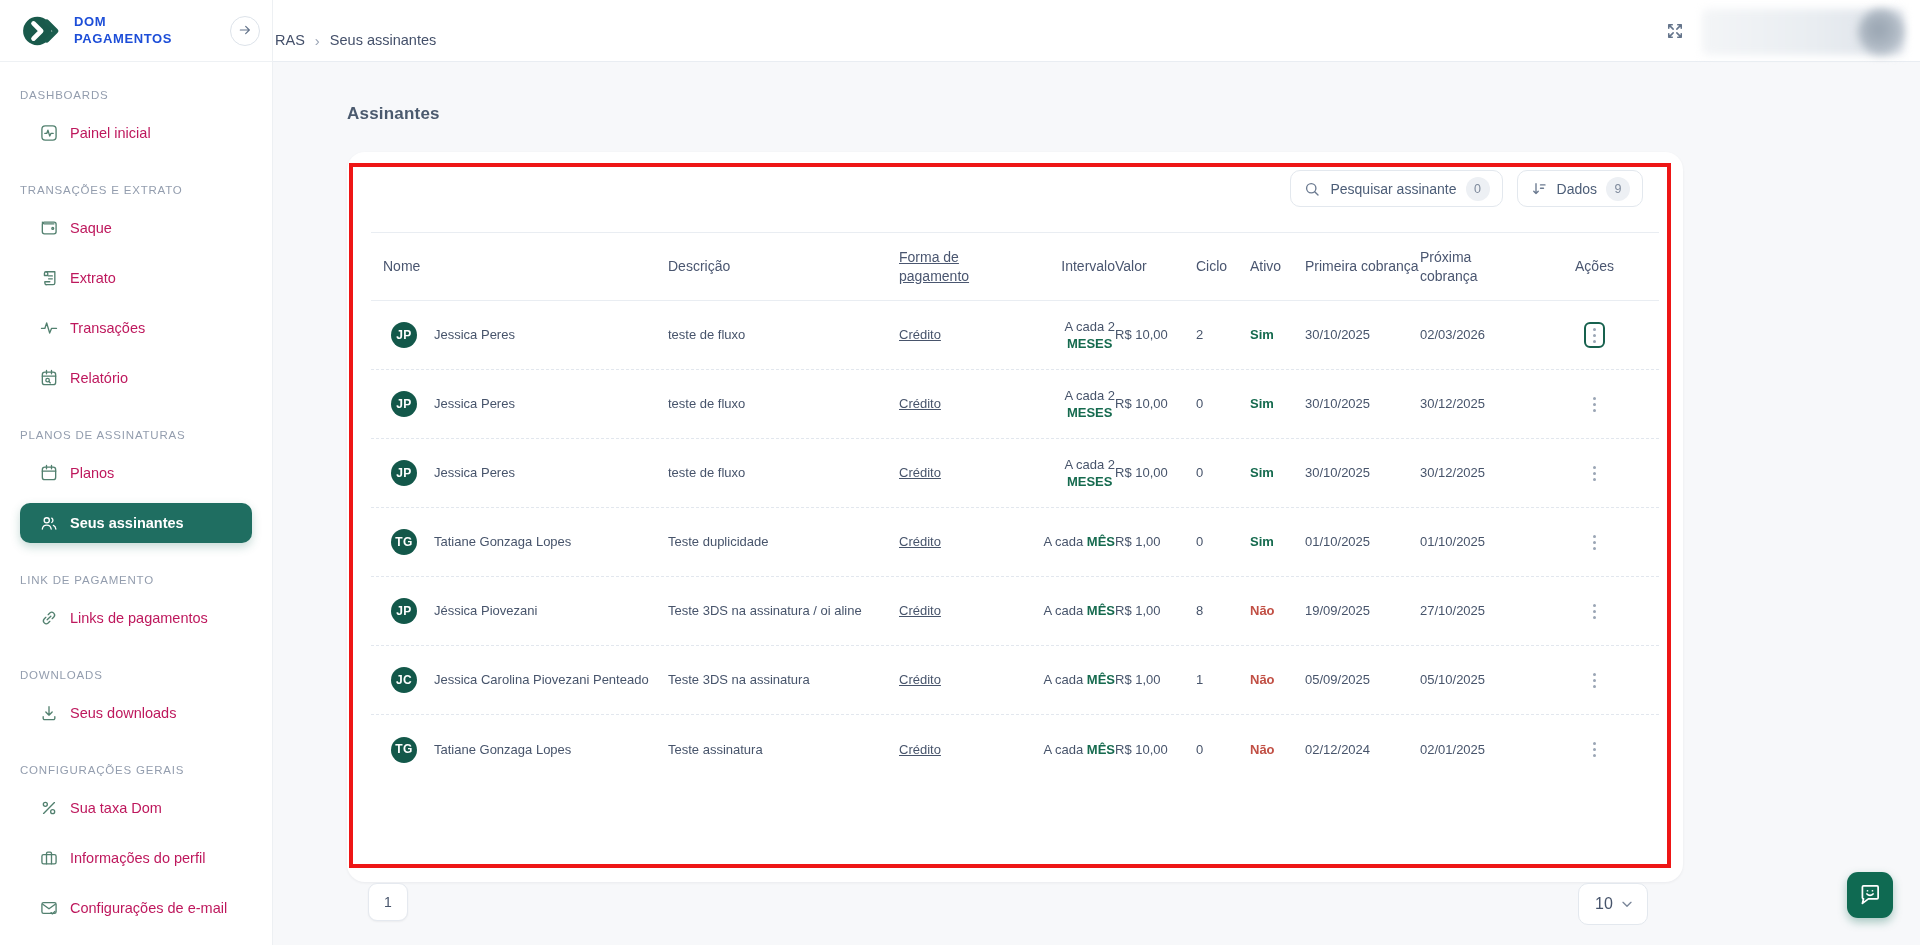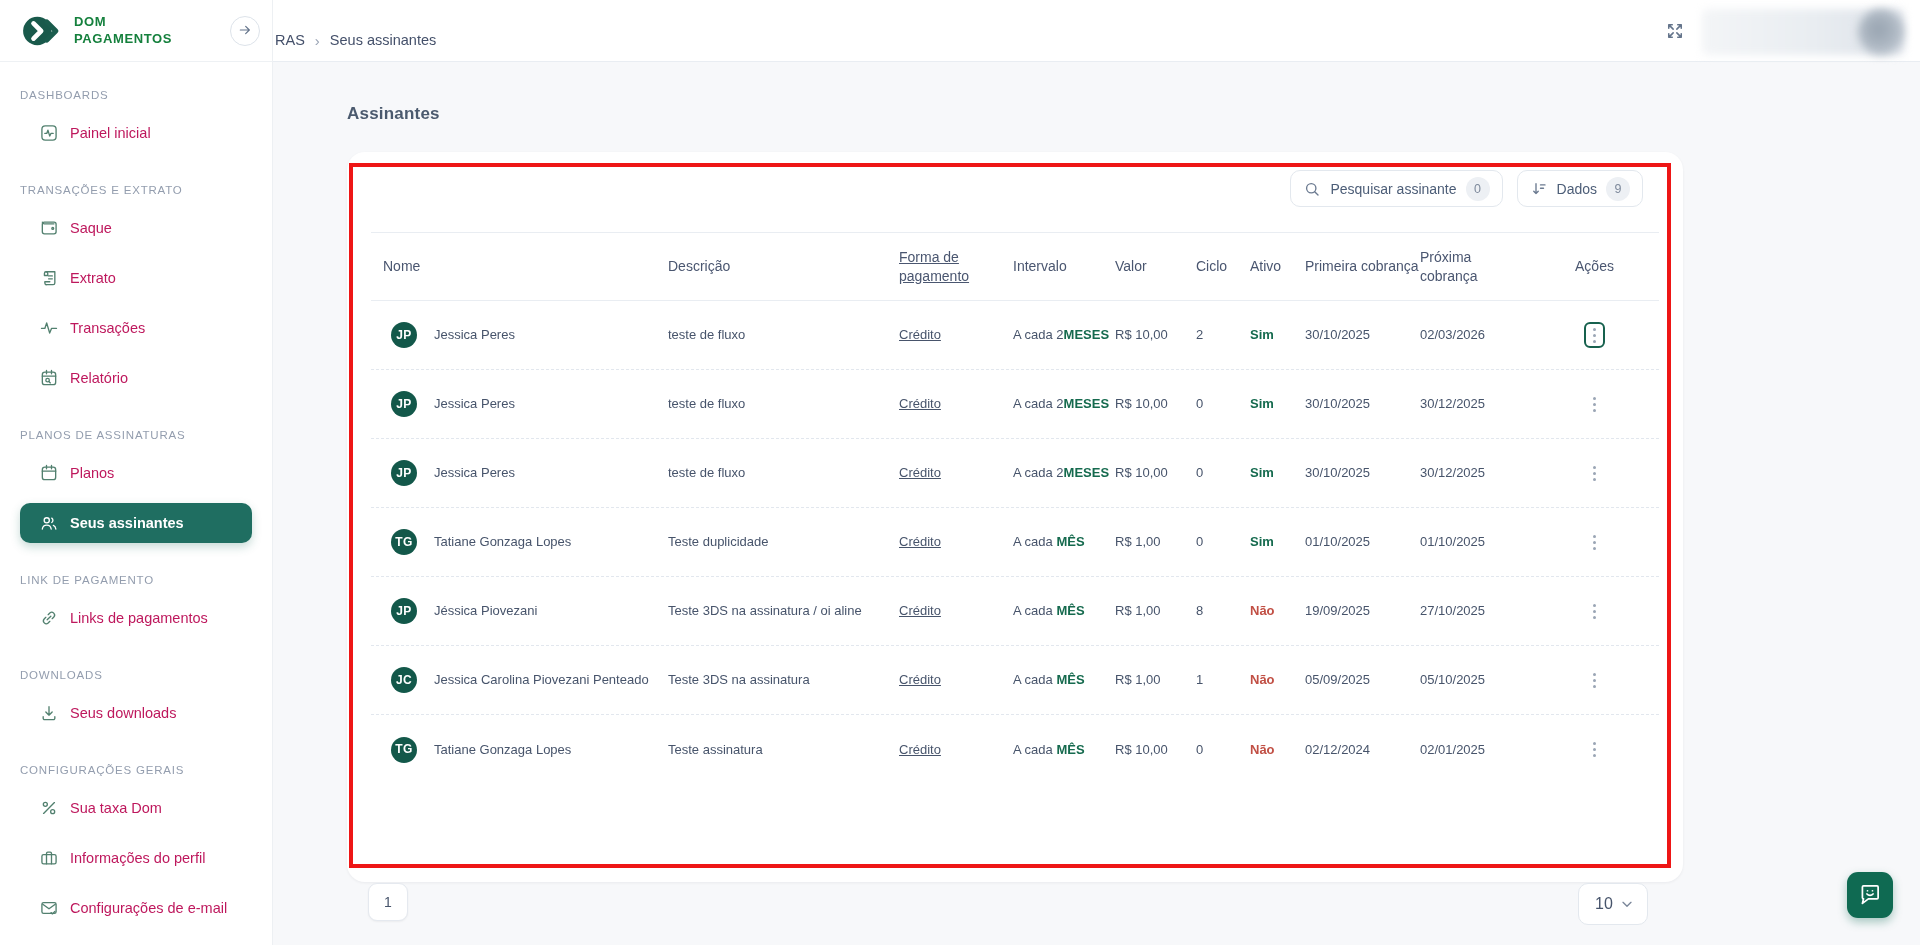--- a/index.html
+++ b/index.html
@@ -13,21 +13,21 @@
   .breadcrumb .sep { color:#9aa4b5; font-size:15px; }
   .fullscreen-btn { position:absolute; left:1660px; top:17px; width:30px; height:30px; display:flex; align-items:center; justify-content:center; cursor:pointer; background:none; border:none; }
   .user-redacted { position:absolute; left:1700px; top:7px; width:206px; height:50px; }
   .user-redacted .blur-bar { position:absolute; inset:2px; border-radius:6px; background:linear-gradient(90deg,#f3f5f7 0%,#e9edf1 55%,#dde2e9 100%); filter:blur(4px); }
   .user-redacted .blur-avatar { position:absolute; right:2px; top:2px; width:46px; height:46px; border-radius:50%; background:radial-gradient(circle at 45% 45%, #97a3b0 0%, #b9c2cc 70%); filter:blur(4px); }
 
   
   .sidebar { position:absolute; left:0; top:0; width:273px; height:945px; background:#ffffff; border-right:1px solid #edf0f3; z-index:20; }
   .logo-row { position:relative; height:62px; border-bottom:1px solid #eef1f4; display:flex; align-items:center; padding-left:22px; }
   .logo-mark { width:42px; height:36px; flex:0 0 auto; }
-  .brand-name { margin-left:10px; font-size:13px; font-weight:700; color:#15803d; letter-spacing:.6px; line-height:1.25; }
+  .brand-name { margin-left:10px; font-size:13px; font-weight:700; color:#1d4ed8; letter-spacing:.6px; line-height:1.25; }
   .collapse-btn { position:absolute; right:12px; top:16px; width:30px; height:30px; border-radius:50%; border:1px solid #dde3ea; background:#fff; display:flex; align-items:center; justify-content:center; cursor:pointer; }
   .nav { position:relative; }
   .nav-label { margin:31px 20px 0; font-size:11.5px; letter-spacing:.8px; color:#939dae; font-weight:400; height:14px; }
   .nav-label:first-child { margin-top:27px; }
   .nav-item { margin:10px 20px 0; height:40px; display:flex; align-items:center; gap:10px; padding-left:18px; border-radius:10px; font-size:14.5px; color:#be185d; cursor:pointer; }
   .nav-item .nav-ico { width:22px; height:22px; display:flex; align-items:center; justify-content:center; color:#52806f; }
   .nav-item.active { background:#1f6e61; color:#ffffff; font-weight:700; box-shadow:0 4px 10px rgba(31,110,97,.25); }
   .nav-item.active .nav-ico { color:#ffffff; }
 
   
@@ -42,31 +42,31 @@
   .pill-btn .ico { display:flex; color:#6b7a90; }
 
   .table { position:absolute; left:24px; right:24px; top:80px; border-top:1px solid #e9edf2; }
   .t-head { display:flex; align-items:center; height:68px; border-bottom:1px solid #e9edf2; font-size:14px; color:#4a5670; }
   .t-row { display:flex; align-items:center; height:69px; font-size:13px; color:#47546b; }
   .t-row:not(:last-child) { border-bottom:1px dashed #e2e7ee; }
   .th, .td { line-height:1.35; }
   .col-nome { width:297px; } .th.col-nome { padding-left:12px; } .td.col-nome { padding-left:20px; display:flex; align-items:center; gap:17px; }
   .col-desc { width:231px; padding-right:8px; }
   .col-forma { width:114px;text-decoration:underline; }
-  .col-int  { width:102px; }
+  .col-int  { width:102px;text-align:right; }
   .col-valor{ width:81px; }
   .col-ciclo{ width:54px; }
   .col-ativo{ width:55px; }
   .col-prim { width:115px; }
   .col-prox { width:110px; }
   .col-acoes{ flex:1; text-align:center; display:flex; justify-content:center; }
   .th.col-acoes { display:block; }
 
   .avatar { width:26px; height:26px; border-radius:50%; background:#13584a; color:#fff; font-size:12px; font-weight:700; display:flex; align-items:center; justify-content:center; letter-spacing:.3px; flex:0 0 auto; }
-  .int-stacked { display:inline-flex; flex-direction:row; align-items:center; line-height:1.3; }
+  .int-stacked { display:inline-flex; flex-direction:column; align-items:center; line-height:1.3; }
   .int-unit { color:#156a4e; font-weight:700; }
   .status-sim { color:#156a4e; font-weight:700; }
   .status-nao { color:#c14f44; font-weight:700; }
 
   .kebab { width:21px; height:26px; display:flex; flex-direction:column; align-items:center; justify-content:center; gap:3px; cursor:pointer; border-radius:6px; }
   .kebab span { width:3px; height:3px; border-radius:50%; background:#9aa5b5; }
   .kebab.focused { border:2px solid #17614e; background:#fff; }
 
   .card-footer { position:absolute; left:21px; right:35px; bottom:0; top:715px; display:flex; justify-content:space-between; align-items:flex-start; padding-top:16px; }
   .page-btn { width:40px; height:38px; border-radius:9px; border:1px solid #e5e9ef; background:#fff; box-shadow:0 1px 2px rgba(0,0,0,.05); font-size:14px; color:#47546b; font-family:inherit; cursor:pointer; }

